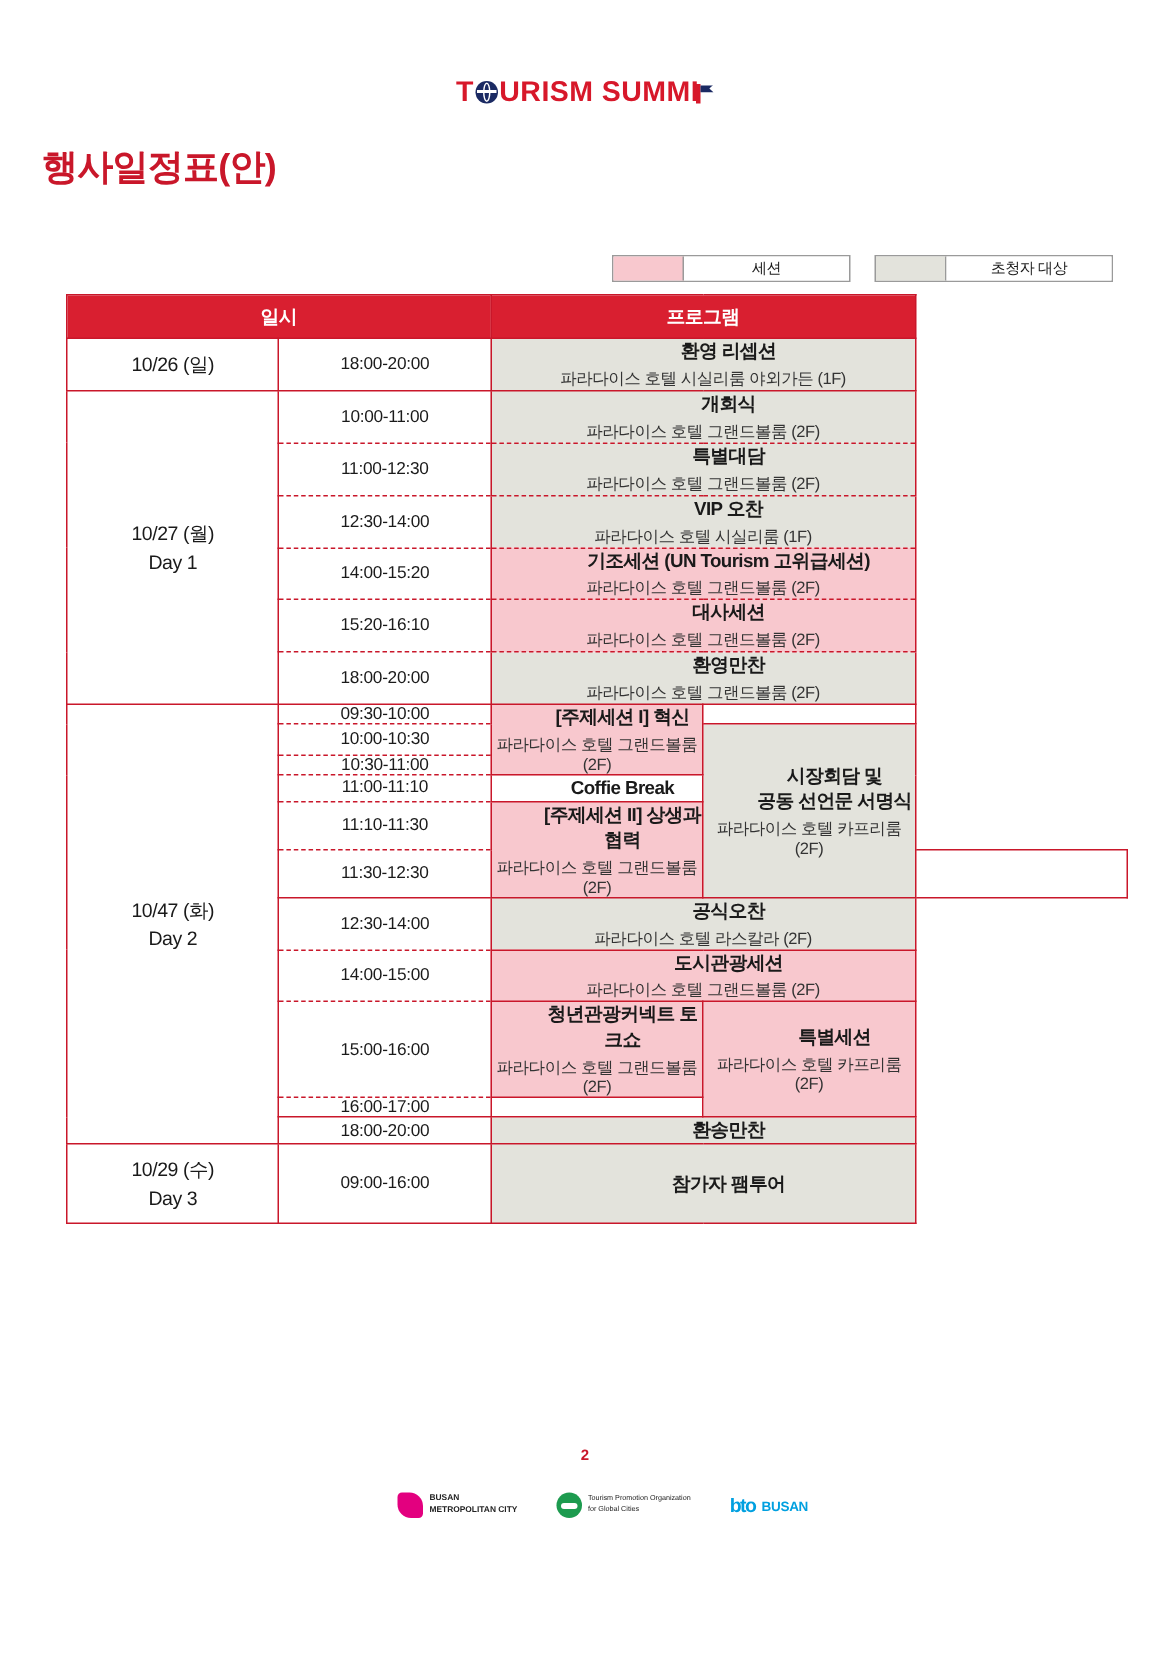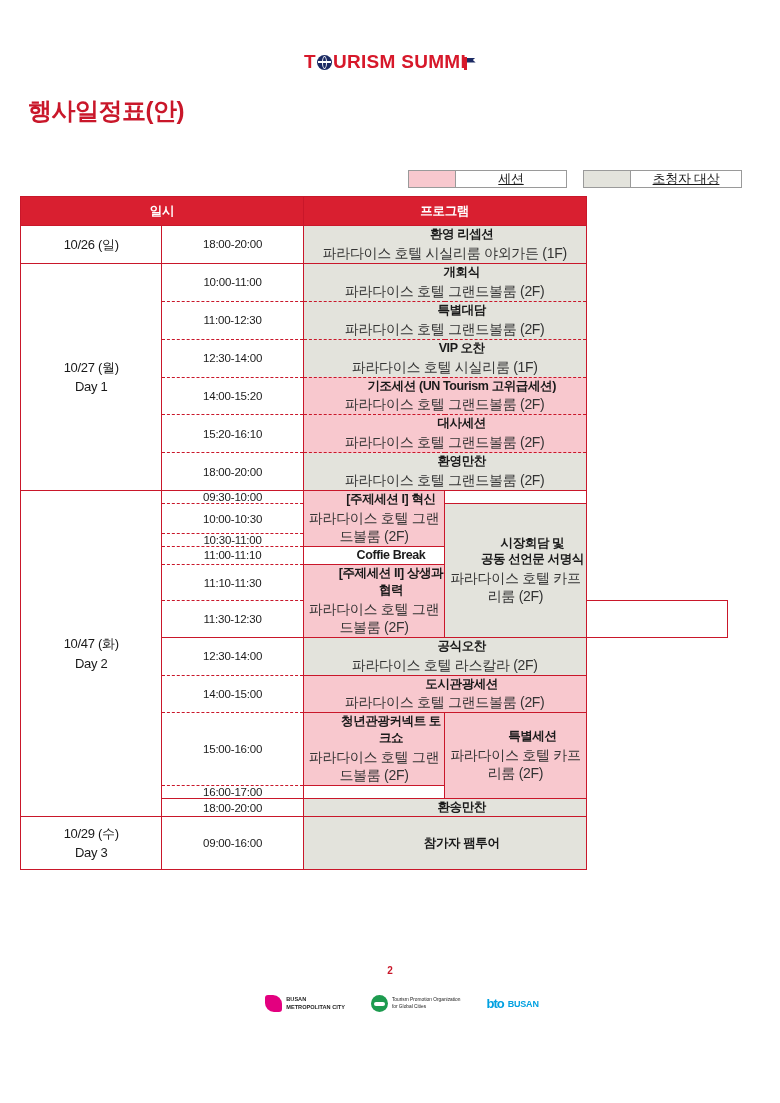--- a/index.html
+++ b/index.html
@@ -110,36 +110,35 @@
     border: 1px solid #9a9a9a;
     height: 18px;
     box-sizing: border-box;
   }
   .legend-swatch {
     width: 46px;
     border-right: 1px solid #9a9a9a;
   }
   .legend-label {
     width: 110px;
-    font-size: 13px;
+    font-size: 10px;
     display: flex;
     align-items: center;
     justify-content: center;
     background: #fff;
     letter-spacing: -0.3px;
-    text-decoration: underline;
   }
   .sw-session { background: #f8c8ce; }
   .sw-invited { background: #e3e3dc; }
 
   
   .sched {
     position: absolute;
     top: 196px;
-    left: 20px;
+    left: 44px;
     width: 708px;
     border-collapse: collapse;
     table-layout: fixed;
     font-size: 11px;
   }
   .sched td, .sched th {
     border: 1px solid #c9172a;
     padding: 0;
     text-align: center;
     vertical-align: middle;
@@ -167,21 +166,21 @@
   }
   td.prog { letter-spacing: -0.3px; }
   .p-title {
     font-size: 12.5px;
     font-weight: bold;
     letter-spacing: -0.4px;
     line-height: 1.35;
     margin-left: 34px;
   }
   .p-venue {
-    font-size: 14px;
+    font-size: 11px;
     color: #333;
     letter-spacing: -0.3px;
     margin-top: 2px;
   }
   .cell-pad { padding: 6px 4px; }
   .bg-pink   { background: #f8c8ce; }
   .bg-gray   { background: #e3e3dc; }
   .bg-white  { background: #ffffff; }
   .dashed-b  { border-bottom: 1px dashed #c9172a !important; }
   .dashed-t  { border-top: 1px dashed #c9172a !important; }

